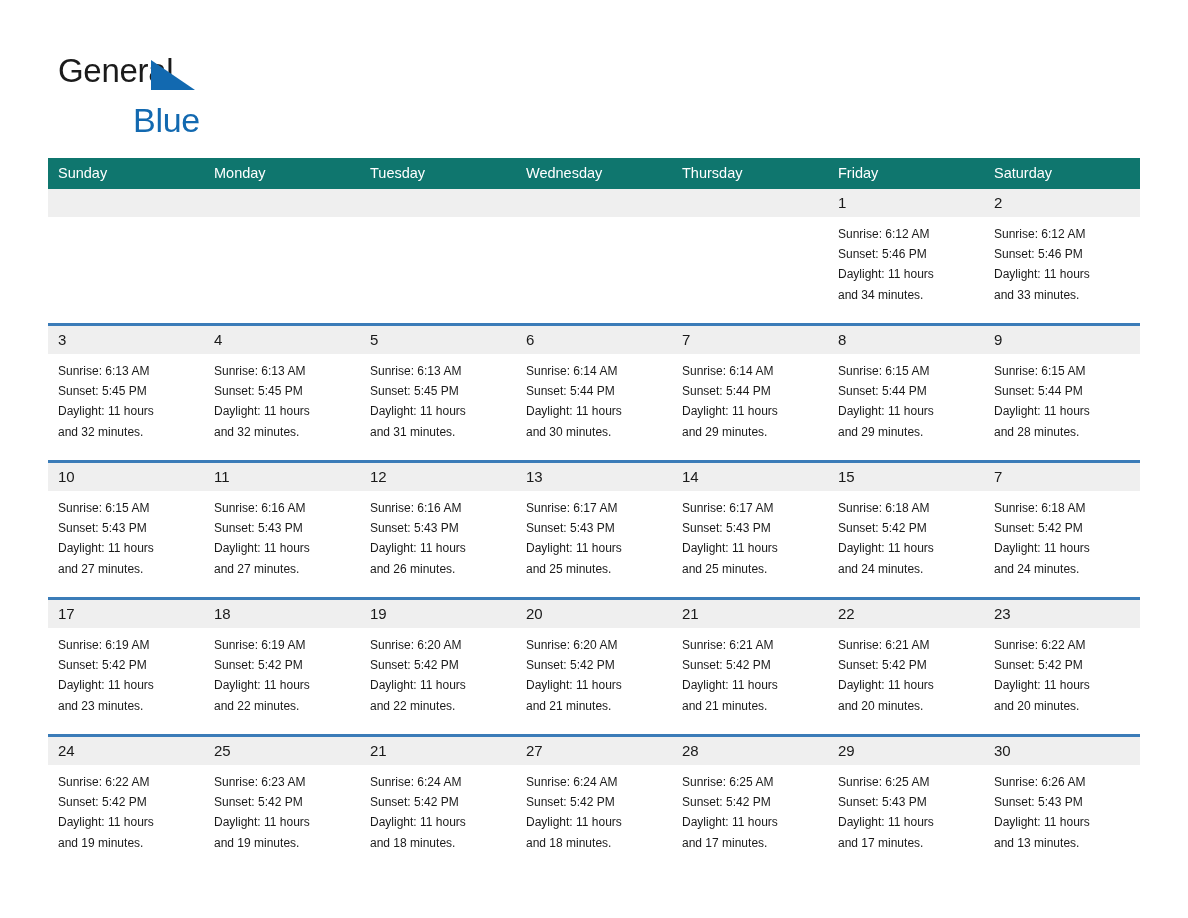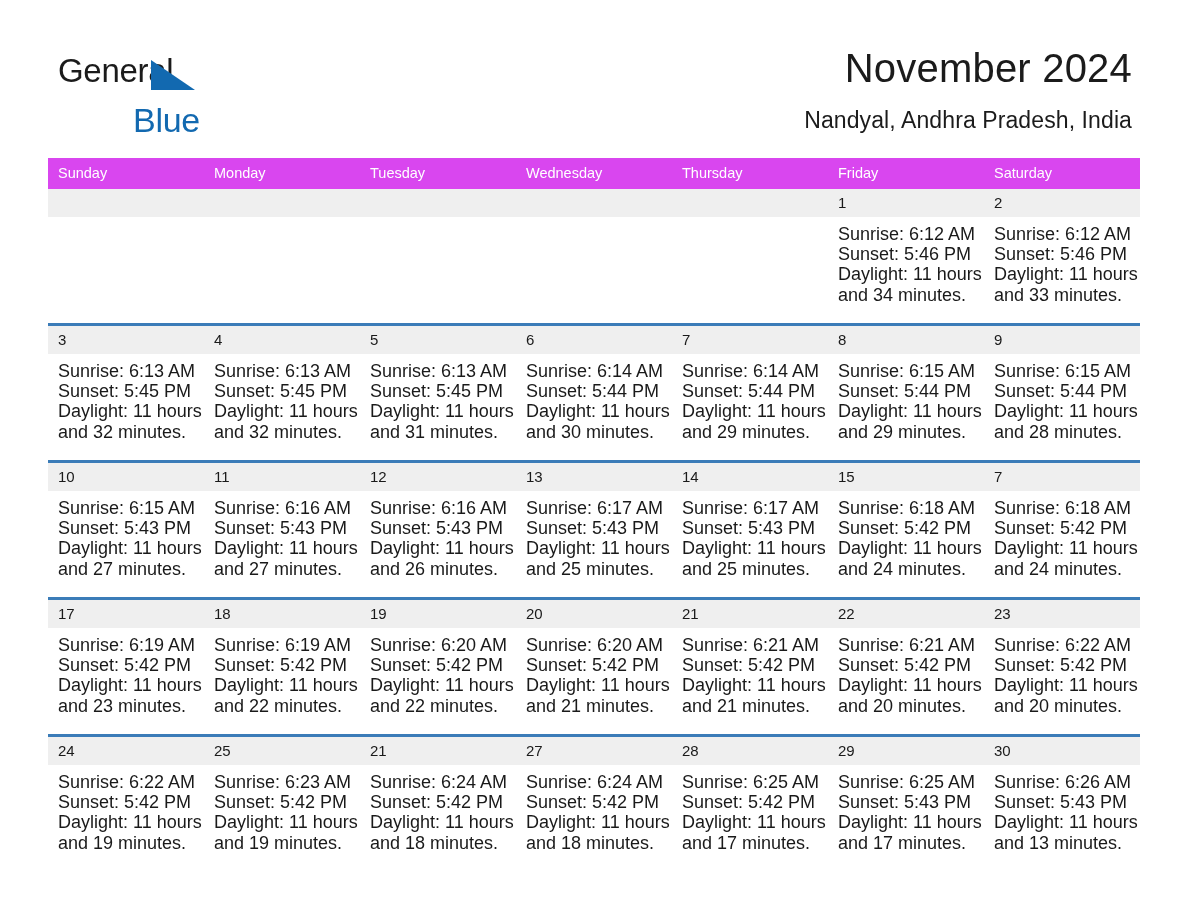--- a/index.html
+++ b/index.html
@@ -90,21 +90,21 @@
 
   
   .calendar {
     position: absolute;
     left: 48px;
     top: 158px;
     width: 1092px;
   }
   .dow-row {
     display: flex;
-    background: #d946ef;
+    background: #0f766e;
     height: 31px;
   }
   .dow {
     flex: 1 1 0;
     color: #ffffff;
     font-size: 14.5px;
     line-height: 31px;
     padding-left: 10px;
     box-sizing: border-box;
     white-space: nowrap;
@@ -128,21 +128,21 @@
     height: 28px;
     font-size: 15px;
     line-height: 28px;
     padding-left: 10px;
     color: #1a1a1a;
     box-sizing: border-box;
   }
   .day.empty .day-num { color: transparent; }
   .day-body {
     padding: 7px 8px 0 10px;
-    font-size: 18px;
+    font-size: 12px;
     line-height: 20.2px;
     color: #1a1a1a;
   }
   .day-body div { white-space: nowrap; }
   .week-1 .day { height: 134px; }
   .week-n .day { height: 134px; }
 </style>
 </head>
 <body>
 
@@ -153,24 +153,20 @@
     <div class="logo">
       <span class="logo-line1">General</span>
       <span class="logo-tri">
         <svg width="44" height="30" viewBox="0 0 44 30" xmlns="http://www.w3.org/2000/svg">
           <polygon points="0,30 0,0 44,30" fill="#1269b0"></polygon>
         </svg>
       </span>
       <span class="logo-line2">Blue</span>
     </div>
 
-    <div class="title-block">
-      <h1 class="cal-title">November 2024</h1>
-      <h2 class="cal-subtitle">Nandyal, Andhra Pradesh, India</h2>
-    </div>
 
   </div>
 
   <div class="calendar">
     <div class="dow-row" id="dow-row">
         <div class="dow">Sunday</div>
         <div class="dow">Monday</div>
         <div class="dow">Tuesday</div>
         <div class="dow">Wednesday</div>
         <div class="dow">Thursday</div>

